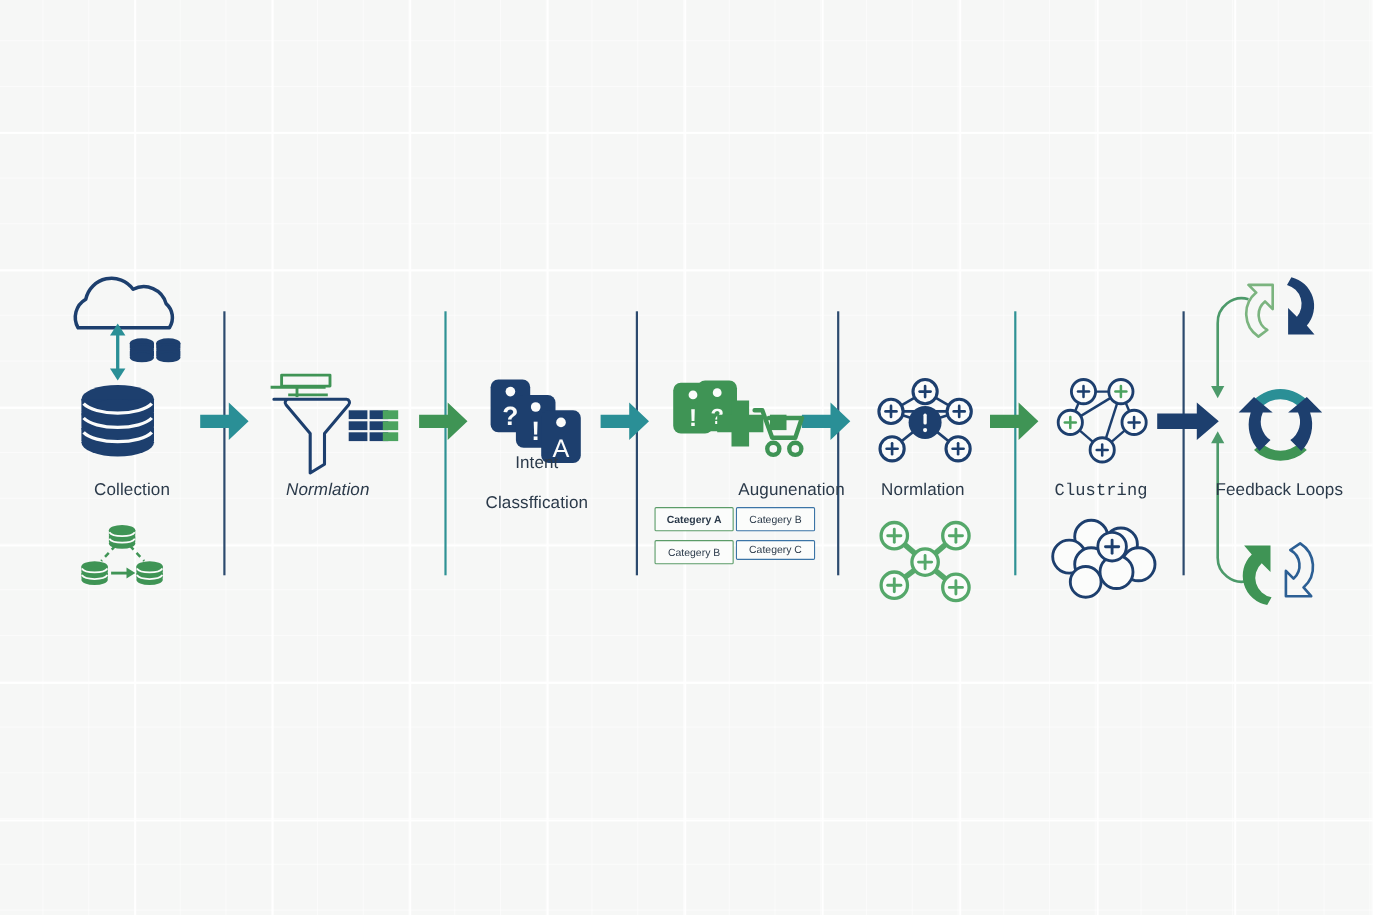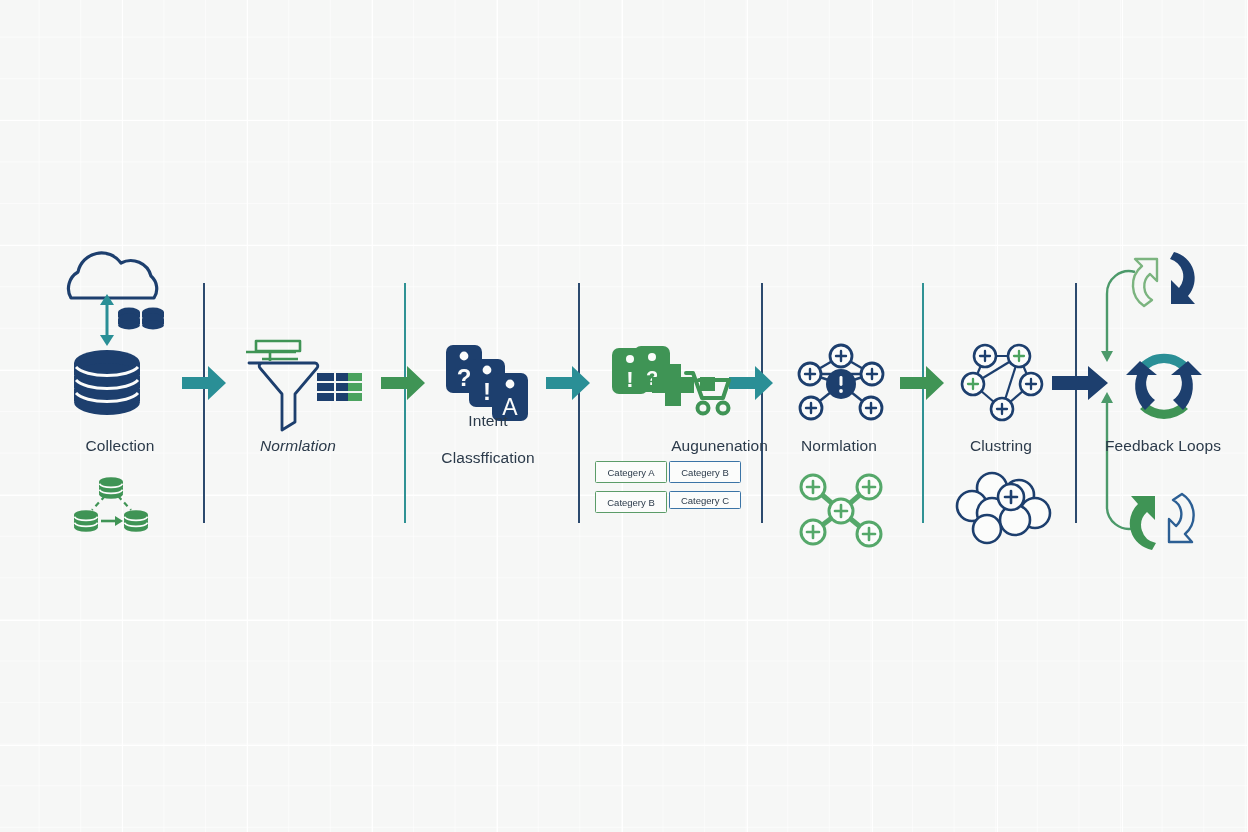--- a/index.html
+++ b/index.html
@@ -215,21 +215,21 @@
       <g stroke="#3f9455" stroke-width="4" fill="none" stroke-linejoin="round" stroke-linecap="round">
         <path d="M78 28 h7 l9 25 h21 l6 -18 h-30"></path>
       </g>
       <rect x="92" y="32" width="15" height="14" fill="#3f9455"></rect>
       <circle cx="95" cy="63" r="5.5" fill="none" stroke="#3f9455" stroke-width="4"></circle>
       <circle cx="115" cy="63" r="5.5" fill="none" stroke="#3f9455" stroke-width="4"></circle>
     </svg>
   </div>
   <div class="stage-label" style="left:568px;top:437px;width:200px;text-align:right;">Augunenation</div>
 
-  <div class="cat-box" style="left:595px;top:461px;width:72px;height:22px;border-color:#5b9c68;">
+  <div class="cat-box" style="left:595px;top:461px;width:72px;height:22px;border-color:#5b9c68;font-weight:bold;">
     <span>Categery A</span>
   </div>
   <div class="cat-box" style="left:669px;top:461px;width:72px;height:22px;border-color:#3b74a6;">
     <span>Categery B</span>
   </div>
   <div class="cat-box" style="left:595px;top:491px;width:72px;height:22px;border-color:#5b9c68;">
     <span>Categery B</span>
   </div>
   <div class="cat-box" style="left:669px;top:491px;width:72px;height:18px;border-color:#3b74a6;">
     <span>Categery C</span>
@@ -350,21 +350,21 @@
           <circle cx="58" cy="47" r="15"></circle>
         <circle cx="30" cy="56" r="14"></circle>
       </g>
       <circle cx="54" cy="24" r="13" fill="#fbfcfb" stroke="#1d3f6e" stroke-width="2.6"></circle>
       <g stroke="#1d3f6e" stroke-width="2.6" stroke-linecap="round">
         <line x1="54" y1="18" x2="54" y2="30"></line>
           <line x1="48" y1="24" x2="60" y2="24"></line>
       </g>
     </svg>
   </div>
-  <div class="stage-label" style="left:901px;top:437px;width:200px;">Clustring</div>
+  <div class="stage-label" style="left:901px;top:437px;width:200px;font-family:Liberation Mono, monospace;">Clustring</div>
 
   <div class="icon" style="left:1095px;top:268px;">
     <svg width="45" height="100" viewBox="0 0 45 100">
       <path d="M40 4 a22 22 0 0 0 -28 22 v58" fill="none" stroke="#4c9a6a" stroke-width="2.4"></path>
       <path d="M12 94 l-6 -11 h12 Z" fill="#4c9a6a"></path>
     </svg>
   </div>
   <div class="icon" style="left:1095px;top:388px;">
     <svg width="45" height="145" viewBox="0 0 45 145">
       <path d="M40 140 a22 22 0 0 1 -28 -22 v-104" fill="none" stroke="#4c9a6a" stroke-width="2.4"></path>

